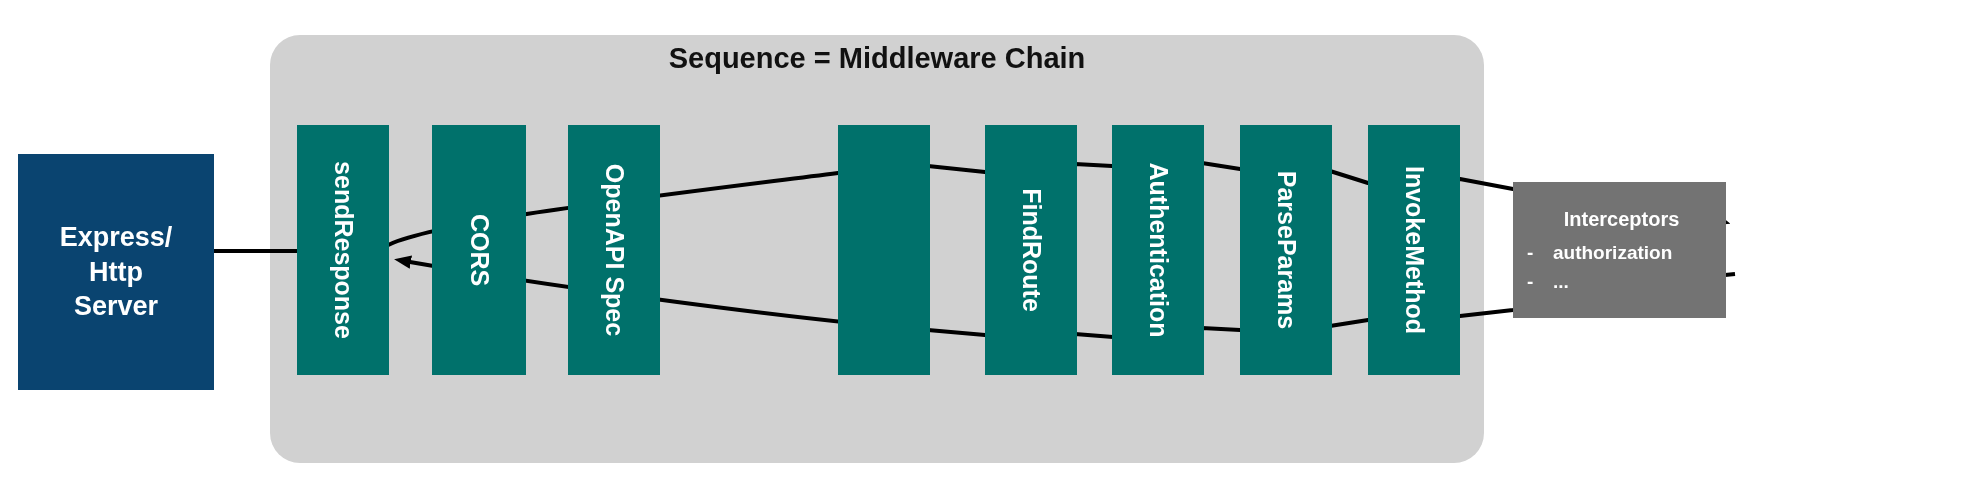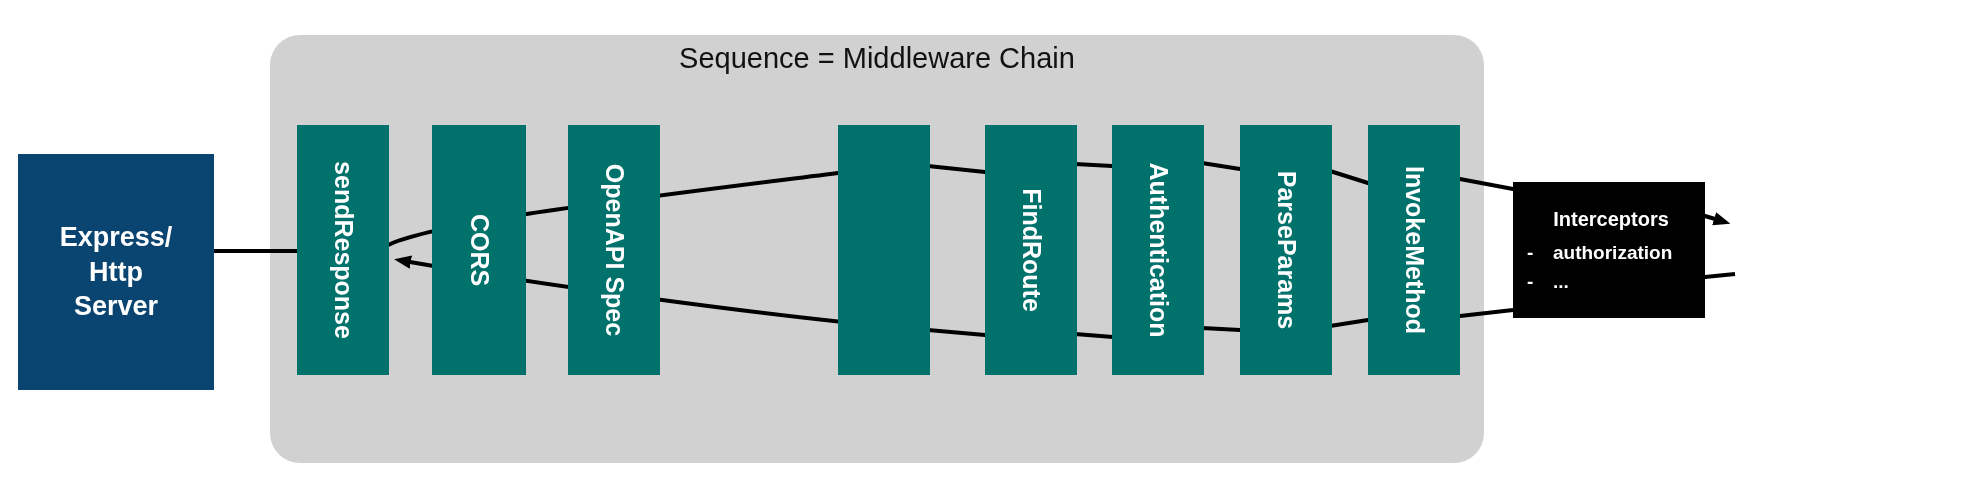--- a/index.html
+++ b/index.html
@@ -10,39 +10,39 @@
     font-family:"Liberation Sans", sans-serif;
     overflow:hidden;
   }
   
   .chain-container{
     position:absolute;left:270px;top:35px;width:1214px;height:428px;
     background:#d1d1d1;border-radius:30px;
   }
   .chain-title{
     position:absolute;left:270px;top:42px;width:1214px;
-    text-align:center;font-size:29px;font-weight:normal;color:#111111;
+    text-align:center;font-size:29px;font-weight:bold;color:#111111;
   }
   
   svg.wires{position:absolute;left:0;top:0;width:1978px;height:504px;z-index:2;}
   
   .node{position:absolute;z-index:3;display:flex;align-items:center;justify-content:center;}
   .navy{background:#0a4470;color:#ffffff;font-weight:bold;font-size:27px;
         text-align:center;line-height:1.28;white-space:pre-line;}
   .express{left:18px;top:134px;width:196px;height:236px;margin-top:20px;}
   .controller{left:1735px;top:125px;width:226px;height:250px;}
   .teal{background:#00716b;top:125px;width:92px;height:250px;}
   .teal .vlabel{
     position:absolute;top:50%;left:50%;
     transform:translate(-50%,-50%) rotate(90deg);
     white-space:nowrap;color:#ffffff;font-weight:bold;font-size:25px;
   }
   .magenta{
-    left:1513px;top:182px;width:192px;height:136px;
-    background:#000000;color:#ffffff;z-index:3;position:absolute;
+    left:1513px;top:182px;width:213px;height:136px;
+    background:#737373;color:#ffffff;z-index:3;position:absolute;
     display:block;box-sizing:border-box;padding:26px 10px 0 14px;
   }
   .magenta .m-title{text-align:center;font-size:20px;font-weight:bold;margin-bottom:7px;}
   .magenta .m-item{display:flex;gap:14px;font-size:19px;font-weight:bold;line-height:1.55;}
   .magenta .m-item .dash{width:12px;}
 </style>
 </head>
 <body>
 
 <div class="stage">

